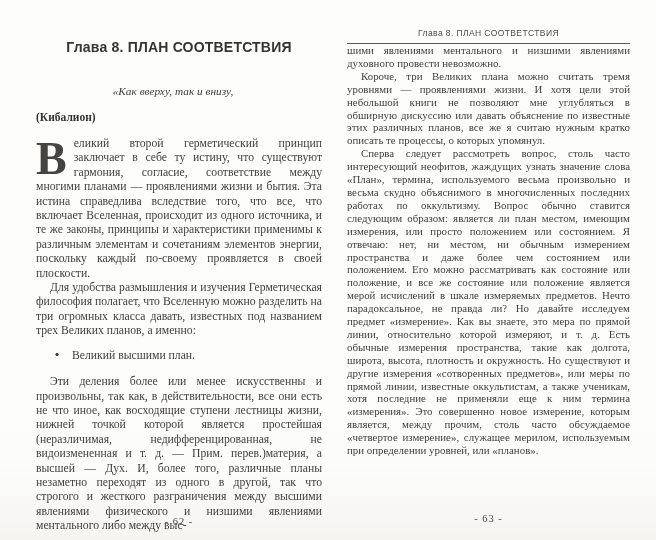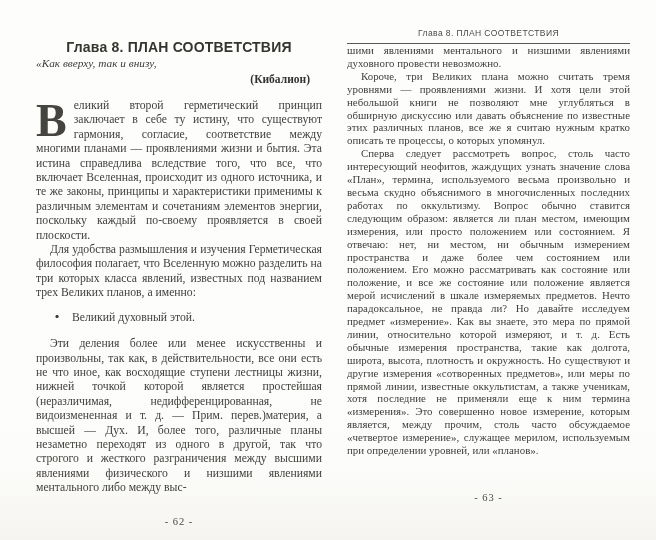--- a/index.html
+++ b/index.html
@@ -19,32 +19,32 @@
     width:286px; height:100%;
   }
   .chapter-title {
     margin-top:38px;
     text-align:center;
     font:700 14px/18px "Liberation Sans", sans-serif;
     letter-spacing:0.2px;
     color:#35342f;
   }
   .epigraph {
-    margin-top:0;
+    margin-top:28px;
     padding-right:12px;
-    text-align:left;
+    text-align:center;
     font:italic 400 11.3px/15px "Liberation Serif", serif;
     color:#3c3b38;
   }
   .epigraph-attr {
     padding-right:12px;
-    text-align:right;
     font:700 11.5px/16px "Liberation Serif", serif;
     font-style:normal;
     color:#333230;
+    margin-top:10px;
   }
   .body-left {
     margin-top:12px;
     font:400 11.7px/14.4px "Liberation Serif", serif;
     text-align:justify;
     hyphens:auto;
     -webkit-hyphens:auto;
     color:#403f3c;
   }
   .para { margin:0; text-indent:14px; }
@@ -71,21 +71,21 @@
   }
   .pageno {
     position:absolute;
     width:100%;
     text-align:center;
     font:400 10.5px/12px "Liberation Serif", serif;
     color:#4a4946;
     letter-spacing:1px;
   }
   .pageno-left { bottom:12px; }
-  .pageno-right { bottom:36px; }
+  .pageno-right { bottom:15px; }
 
   
   .page-right {
     position:absolute; left:347px; top:0;
     width:283px; height:100%;
   }
   .running-header {
     margin-top:28px;
     text-align:center;
     font:400 8.5px/10px "Liberation Sans", sans-serif;
@@ -116,32 +116,32 @@
     <div class="chapter-title">Глава 8. ПЛАН СООТВЕТСТВИЯ</div>
 
     <div class="epigraph">
       <div>«Как вверху, так и внизу,</div>
     </div>
     <div class="epigraph-attr">(Кибалион)</div>
 
     <div class="body-left">
       <p class="para no-indent"><span class="drop-cap">В</span><span>еликий второй герметический принцип заключает в себе ту истину, что существуют гармония, согласие, соответствие между многими планами — проявлениями жизни и бытия. Эта истина справедлива вследствие того, что все, что включает Вселенная, происходит из одного источника, и те же законы, принципы и характеристики применимы к различным элементам и сочетаниям элементов энергии, поскольку каждый по-своему проявляется в своей плоскости.</span></p>
 
-      <p class="para">Для удобства размышления и изучения Герметическая философия полагает, что Вселенную можно разделить на три которых класса явлений, известных под названием трех Великих планов, а именно:</p>
+      <p class="para">Для удобства размышления и изучения Герметическая философия полагает, что Вселенную можно разделить на три огромных класса давать, известных под названием трех Великих планов, а именно:</p>
 
       <ul class="bullet-list">
         <li class="bullet-item">
           <span class="bullet-dot">•</span>
         </li>
         <li class="bullet-item">
           <span class="bullet-dot">•</span>
         </li>
         <li class="bullet-item">
           <span class="bullet-dot">•</span>
-          <span>Великий духовный этой.</span>
+          <span>Великий высшими план.</span>
         </li>
       </ul>
 
       <p class="para">Эти деления более или менее искусственны и произвольны, так как, в действительности, все они есть не что иное, как восходящие ступени лестницы жизни, нижней точкой которой является простейшая (неразличимая, недифференцированная, не видоизмененная и т. д. — Прим. перев.)материя, а высшей — Дух. И, более того, различные планы незаметно переходят из одного в другой, так что строгого и жесткого разграничения между высшими явлениями физического и низшими явлениями ментального либо между выс-</p>
     </div>
 
     <div class="pageno pageno-left">- 62 -</div>
   </div>
 
   <div class="page-right">

